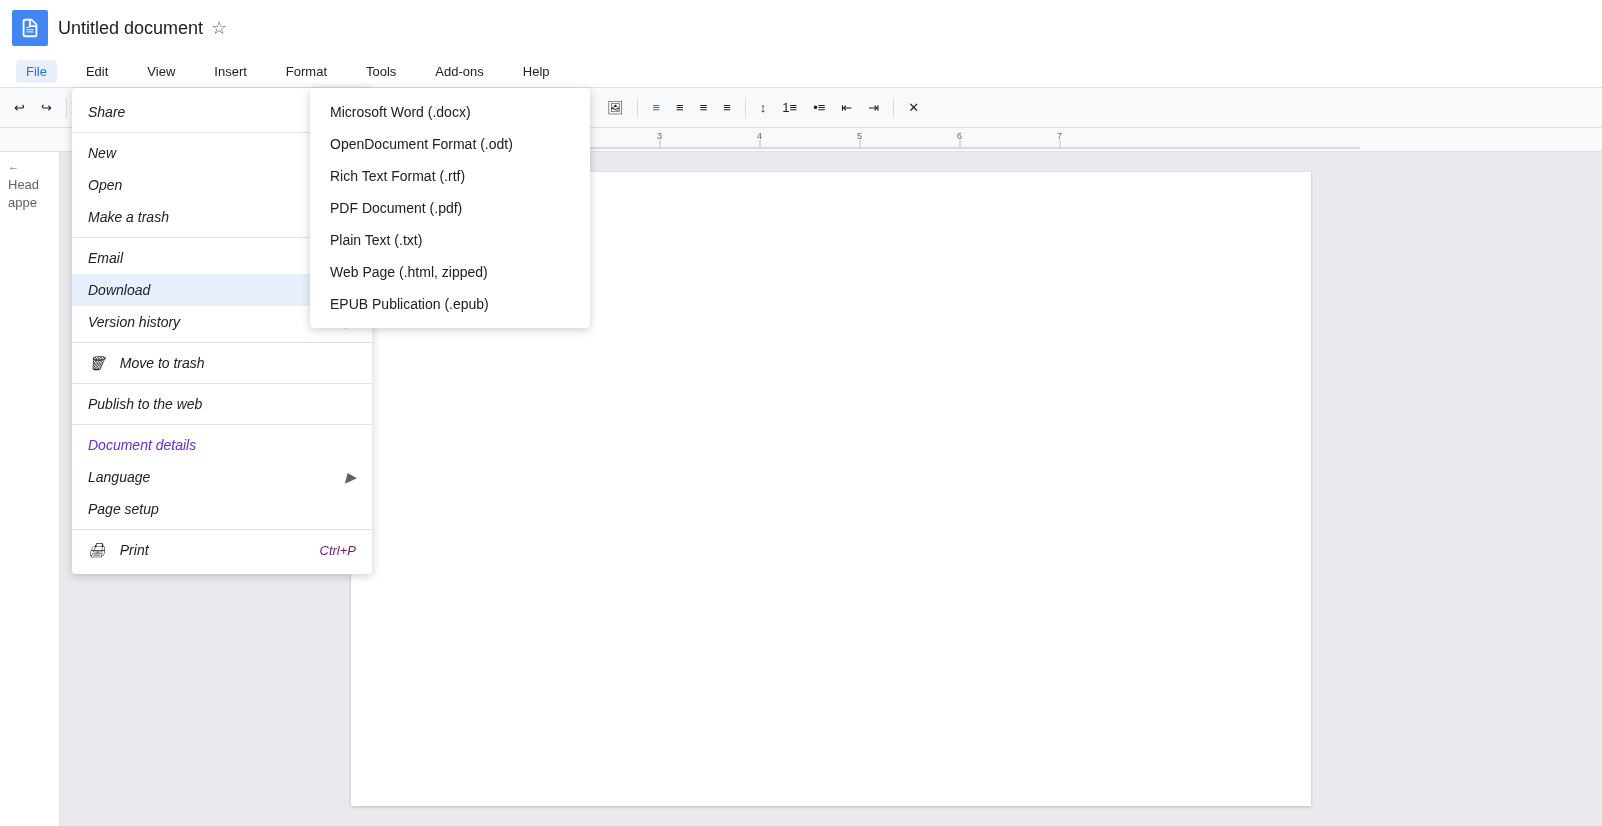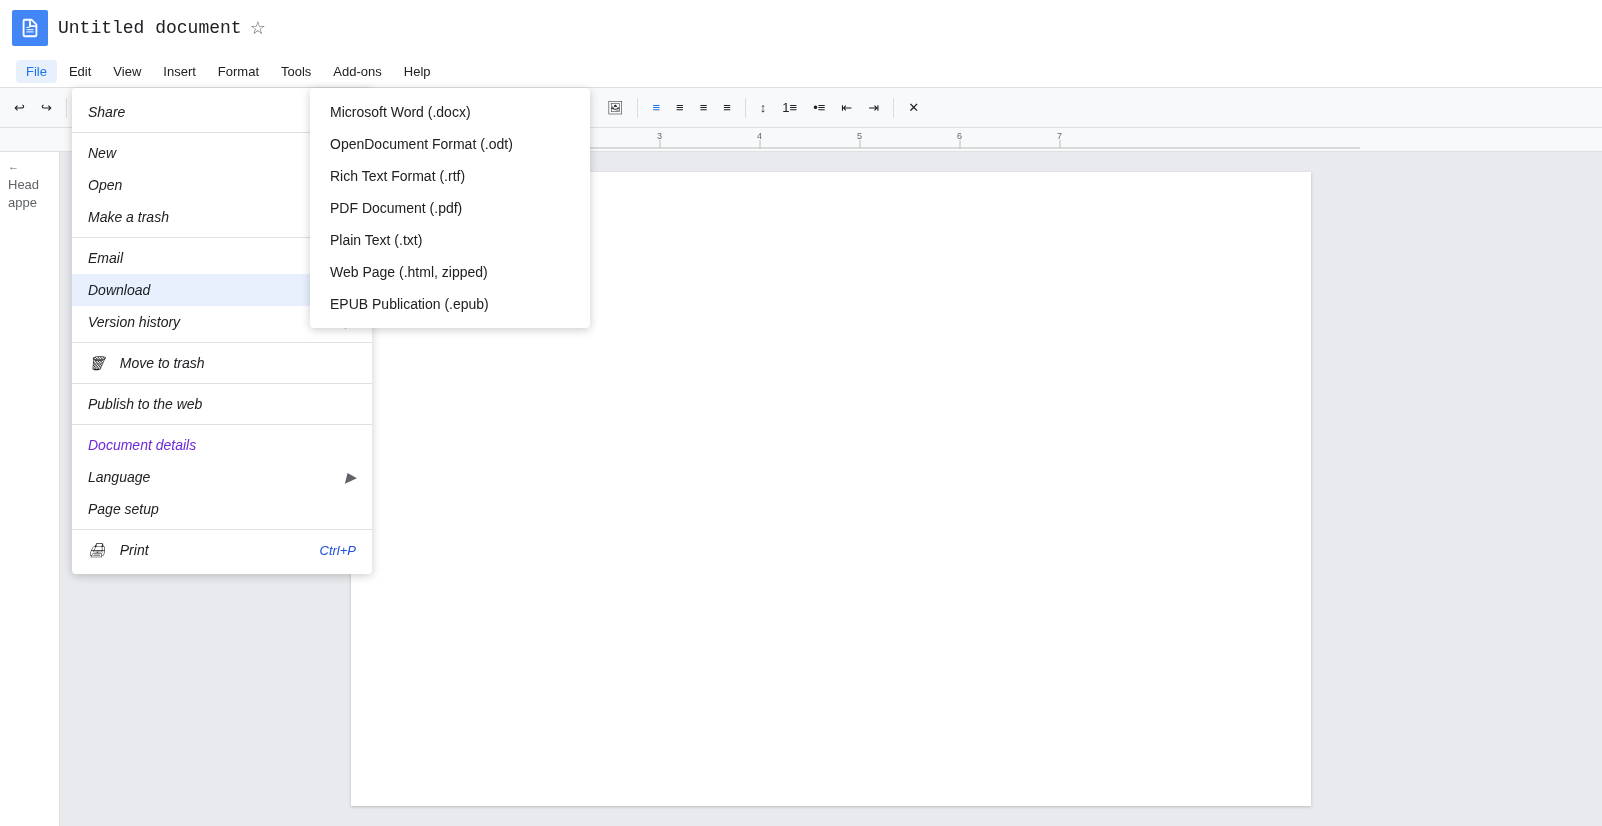--- a/index.html
+++ b/index.html
@@ -16,29 +16,29 @@
     }
     .doc-icon {
       width: 36px; height: 36px;
       background: #4285f4;
       border-radius: 2px;
       display: flex; align-items: center; justify-content: center;
       flex-shrink: 0;
     }
     .doc-icon svg { width: 22px; height: 22px; }
     .doc-title-area { display: flex; align-items: center; gap: 8px; }
-    .doc-title { font-size: 18px; color: #202124; font-family: Liberation Mono, monospace; }
+    .doc-title { font-size: 18px; color: #202124; }
     .star-icon { color: #5f6368; font-size: 18px; cursor: pointer; }
     .menu-bar {
       display: flex;
       align-items: center;
       padding: 0 16px;
       background: #fff;
       height: 32px;
-      gap: 2px;
+      gap: 19px;
       border-bottom: 1px solid #e0e0e0;
     }
     .menu-item {
       padding: 4px 10px;
       border-radius: 4px;
       cursor: pointer;
       font-size: 13px;
       color: #202124;
     }
     .menu-item.active { background: #e8f0fe; color: #1a73e8; }
@@ -135,21 +135,21 @@
       padding: 8px 16px;
       cursor: pointer;
       color: #202124;
       justify-content: space-between;
       font-size: 14px;
       position: relative;
       font-style: italic;
     }
     .menu-section-item.disabled { color: #6d28d9; cursor: default; }
     .menu-section-item.highlighted { background: #e8f0fe; }
-    .menu-section-item .shortcut { color: #1d4ed8; font-size: 13px; }
+    .menu-section-item .shortcut { color: #701a75; font-size: 13px; }
     .menu-section-item .arrow { color: #5f6368; font-size: 14px; }
     .menu-section-item .left-content { display: flex; align-items: center; gap: 10px; }
     .menu-divider { height: 1px; background: #e0e0e0; margin: 4px 0; }
 
     
     .download-submenu {
       position: absolute;
       top: 88px;
       left: 310px;
       width: 280px;

